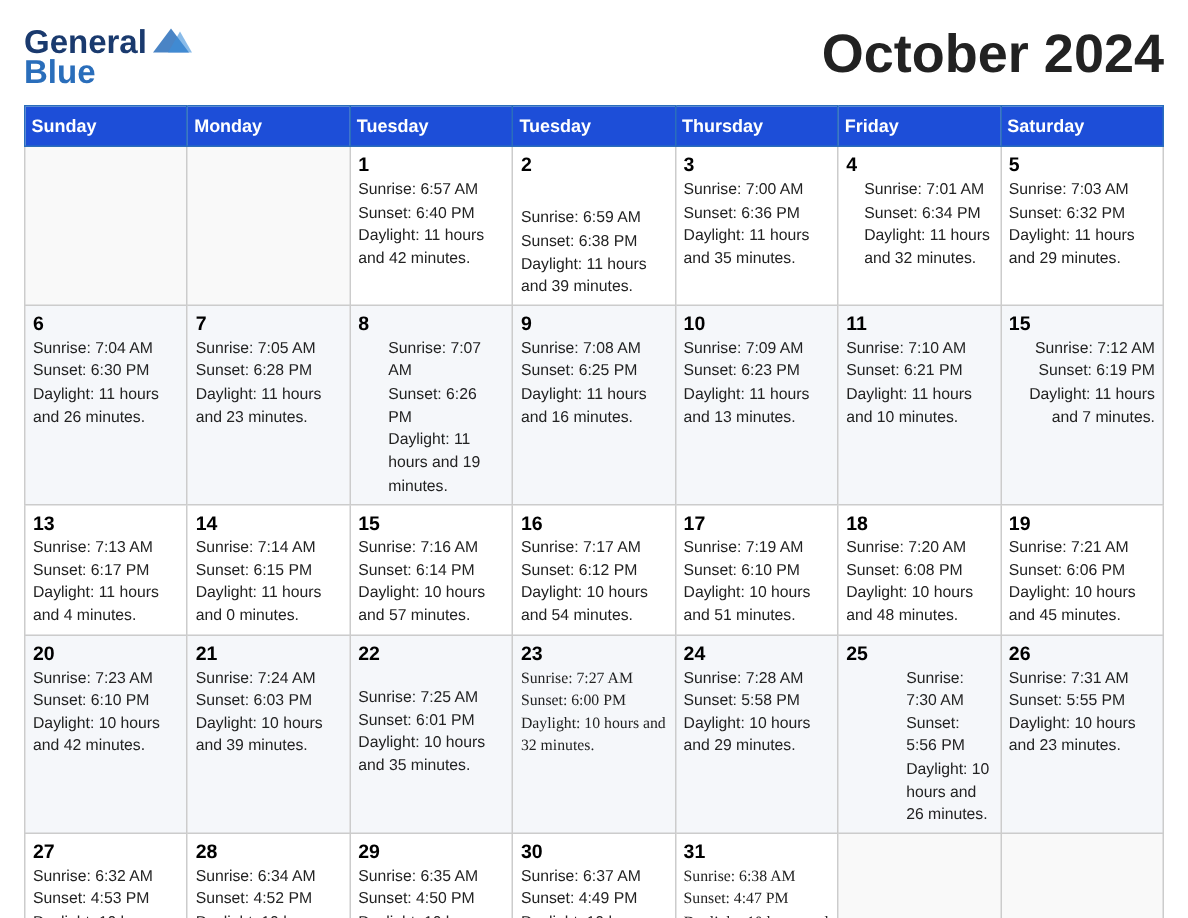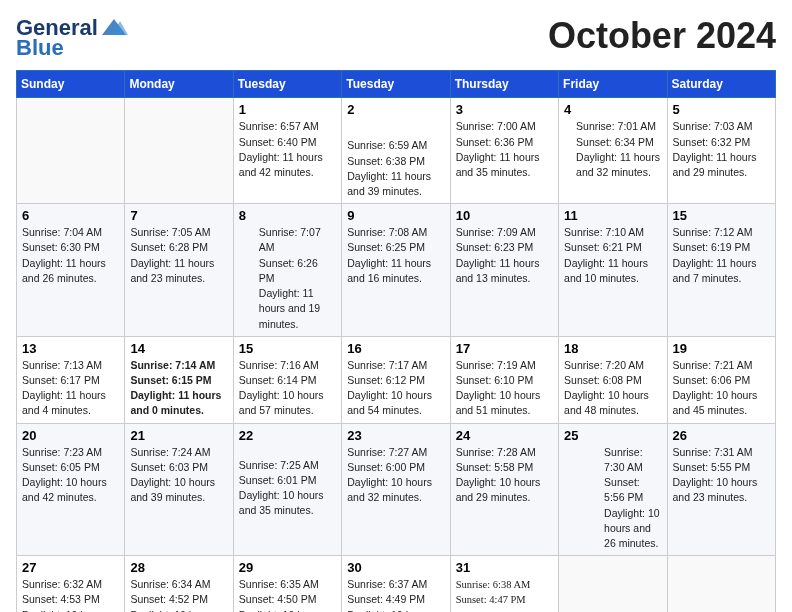--- a/index.html
+++ b/index.html
@@ -181,35 +181,35 @@
 Daylight: 11 hours and 13 minutes.</div>
         </td>
         <td>
           <span class="day-num">11</span>
           <div class="day-info" style="white-space: pre-line;">Sunrise: 7:10 AM
 Sunset: 6:21 PM
 Daylight: 11 hours and 10 minutes.</div>
         </td>
         <td>
           <span class="day-num">15</span>
-          <div class="day-info" style="white-space: pre-line;">Sunrise: 7:12 AM
+          <div class="day-info" style="white-space: pre-line; text-align: right;">Sunrise: 7:12 AM
 Sunset: 6:19 PM
 Daylight: 11 hours and 7 minutes.</div>
         </td>
       </tr>
       <tr>
         <td>
           <span class="day-num">13</span>
           <div class="day-info" style="white-space: pre-line;">Sunrise: 7:13 AM
 Sunset: 6:17 PM
 Daylight: 11 hours and 4 minutes.</div>
         </td>
         <td>
           <span class="day-num">14</span>
-          <div class="day-info" style="white-space: pre-line; font-weight: bold;">Sunrise: 7:14 AM
+          <div class="day-info" style="white-space: pre-line;">Sunrise: 7:14 AM
 Sunset: 6:15 PM
 Daylight: 11 hours and 0 minutes.</div>
         </td>
         <td>
           <span class="day-num">15</span>
           <div class="day-info" style="white-space: pre-line;">Sunrise: 7:16 AM
 Sunset: 6:14 PM
 Daylight: 10 hours and 57 minutes.</div>
         </td>
         <td>
@@ -234,38 +234,38 @@
           <span class="day-num">19</span>
           <div class="day-info" style="white-space: pre-line;">Sunrise: 7:21 AM
 Sunset: 6:06 PM
 Daylight: 10 hours and 45 minutes.</div>
         </td>
       </tr>
       <tr>
         <td>
           <span class="day-num">20</span>
           <div class="day-info" style="white-space: pre-line;">Sunrise: 7:23 AM
-Sunset: 6:05 PM
+Sunset: 6:10 PM
 Daylight: 10 hours and 42 minutes.</div>
         </td>
         <td>
           <span class="day-num">21</span>
           <div class="day-info" style="white-space: pre-line;">Sunrise: 7:24 AM
 Sunset: 6:03 PM
 Daylight: 10 hours and 39 minutes.</div>
         </td>
         <td>
           <span class="day-num">22</span>
           <div class="day-info" style="white-space: pre-line; margin-top: 15px;">Sunrise: 7:25 AM
 Sunset: 6:01 PM
 Daylight: 10 hours and 35 minutes.</div>
         </td>
         <td>
           <span class="day-num">23</span>
-          <div class="day-info" style="white-space: pre-line;">Sunrise: 7:27 AM
+          <div class="day-info" style="white-space: pre-line; font-family: Liberation Serif, serif;">Sunrise: 7:27 AM
 Sunset: 6:00 PM
 Daylight: 10 hours and 32 minutes.</div>
         </td>
         <td>
           <span class="day-num">24</span>
           <div class="day-info" style="white-space: pre-line;">Sunrise: 7:28 AM
 Sunset: 5:58 PM
 Daylight: 10 hours and 29 minutes.</div>
         </td>
         <td>

